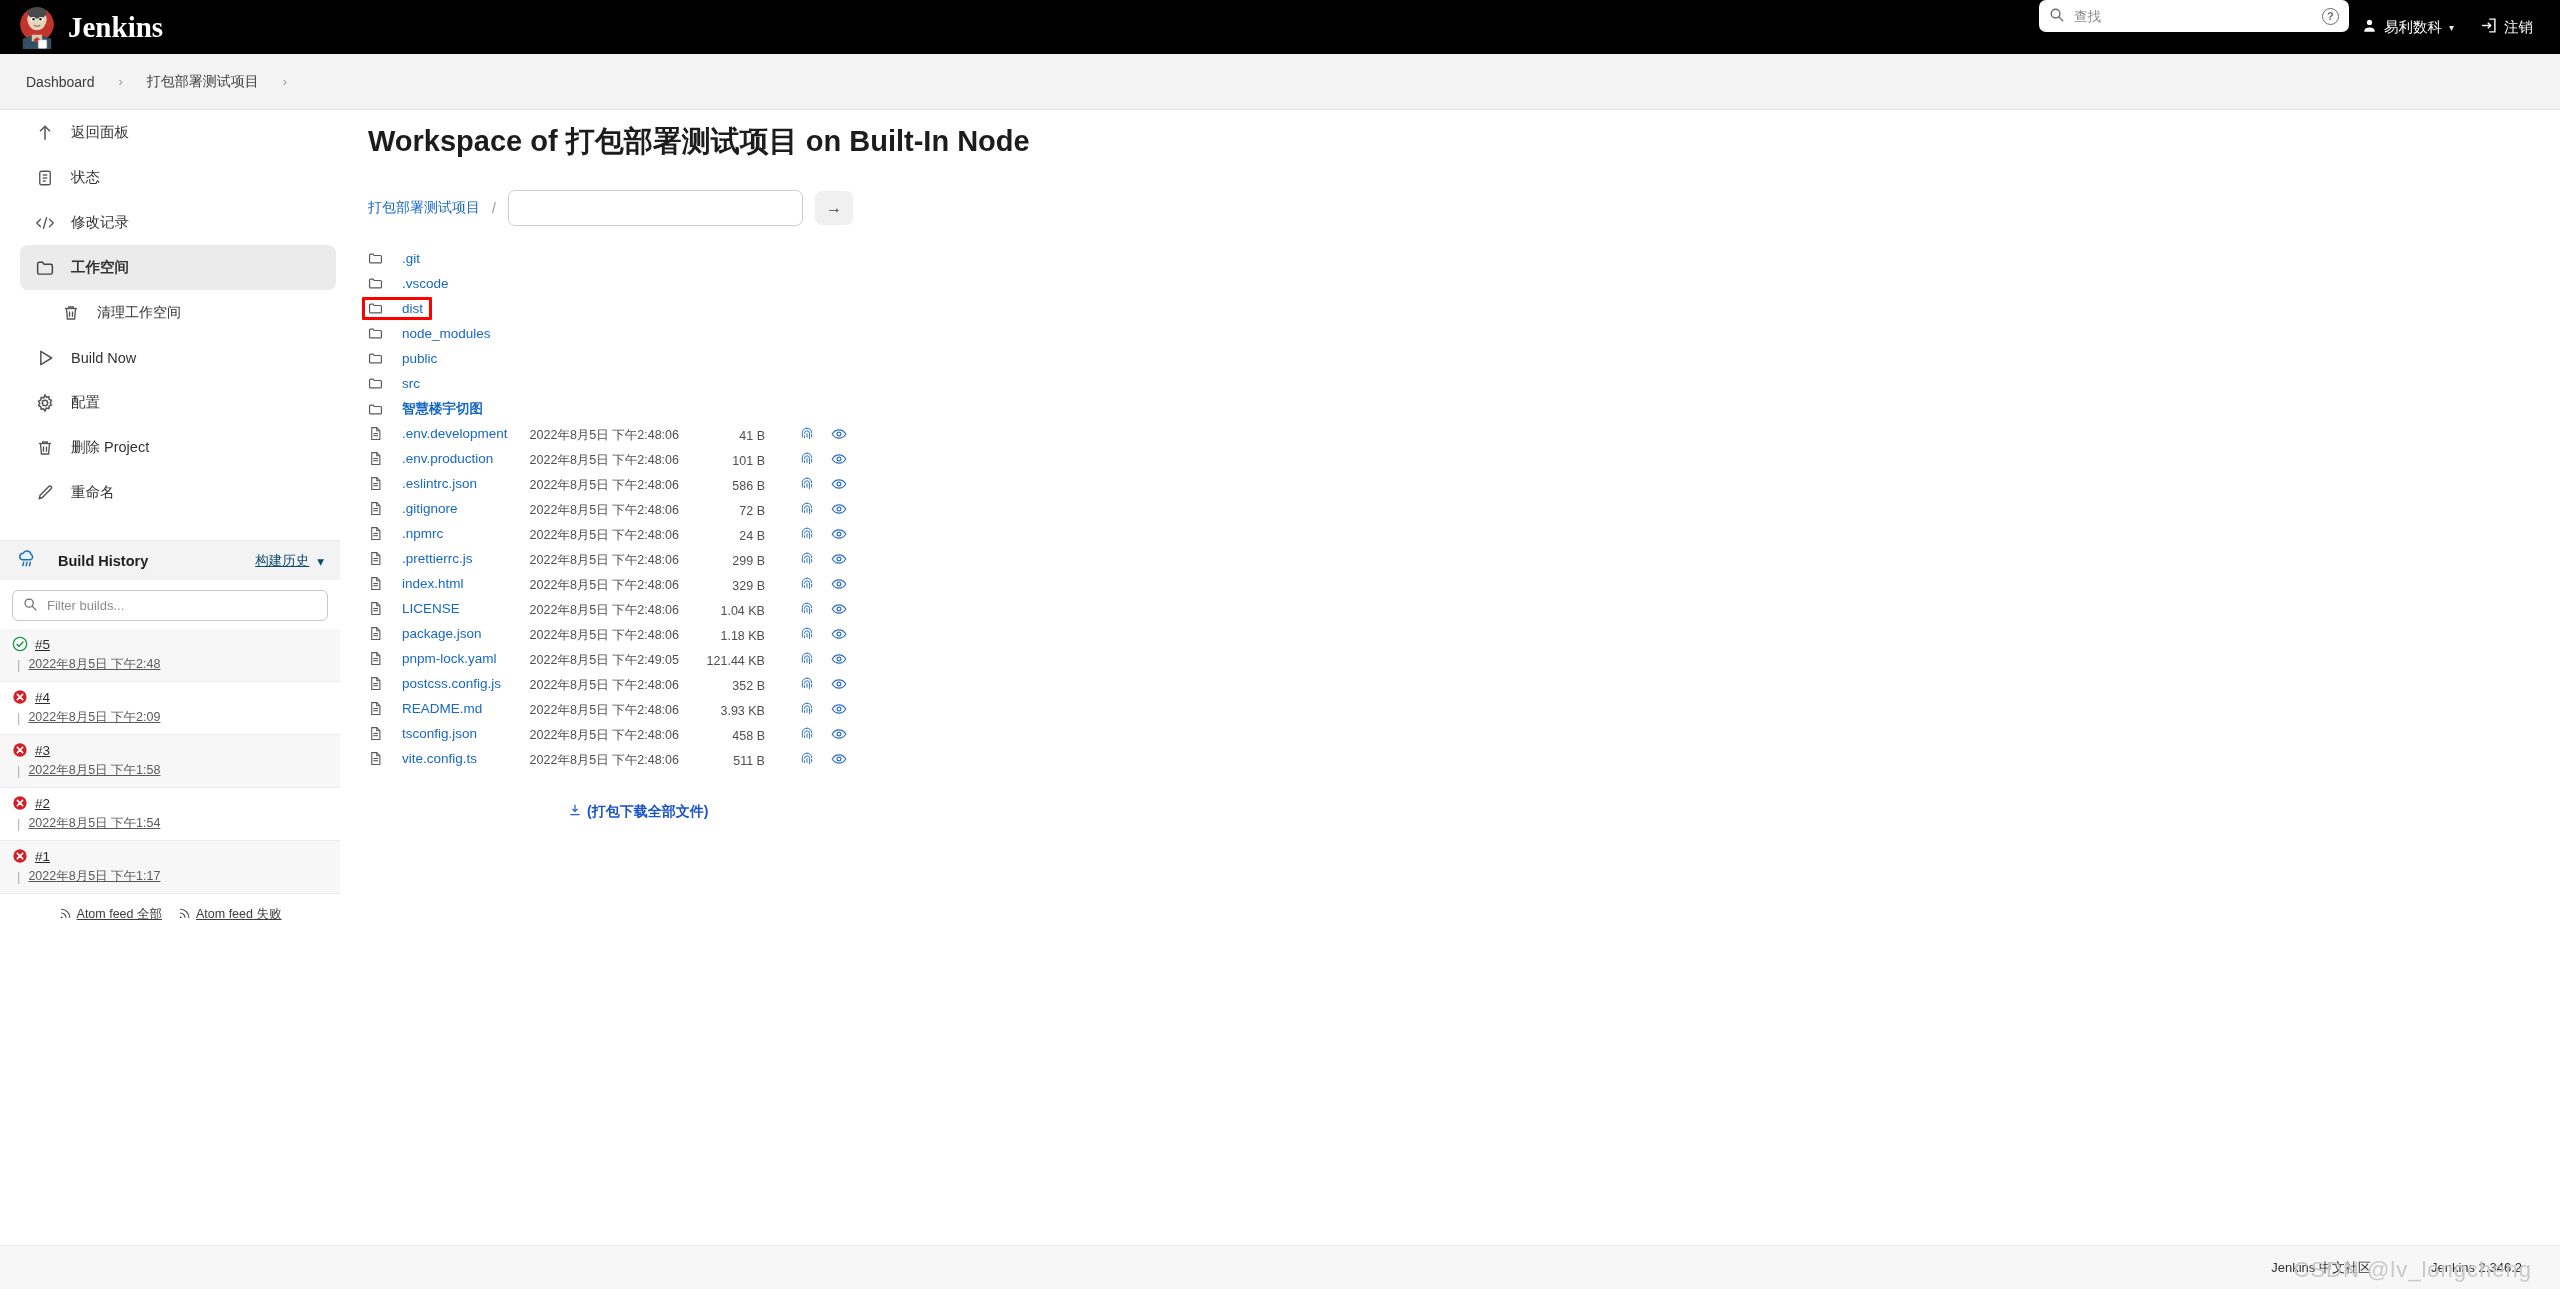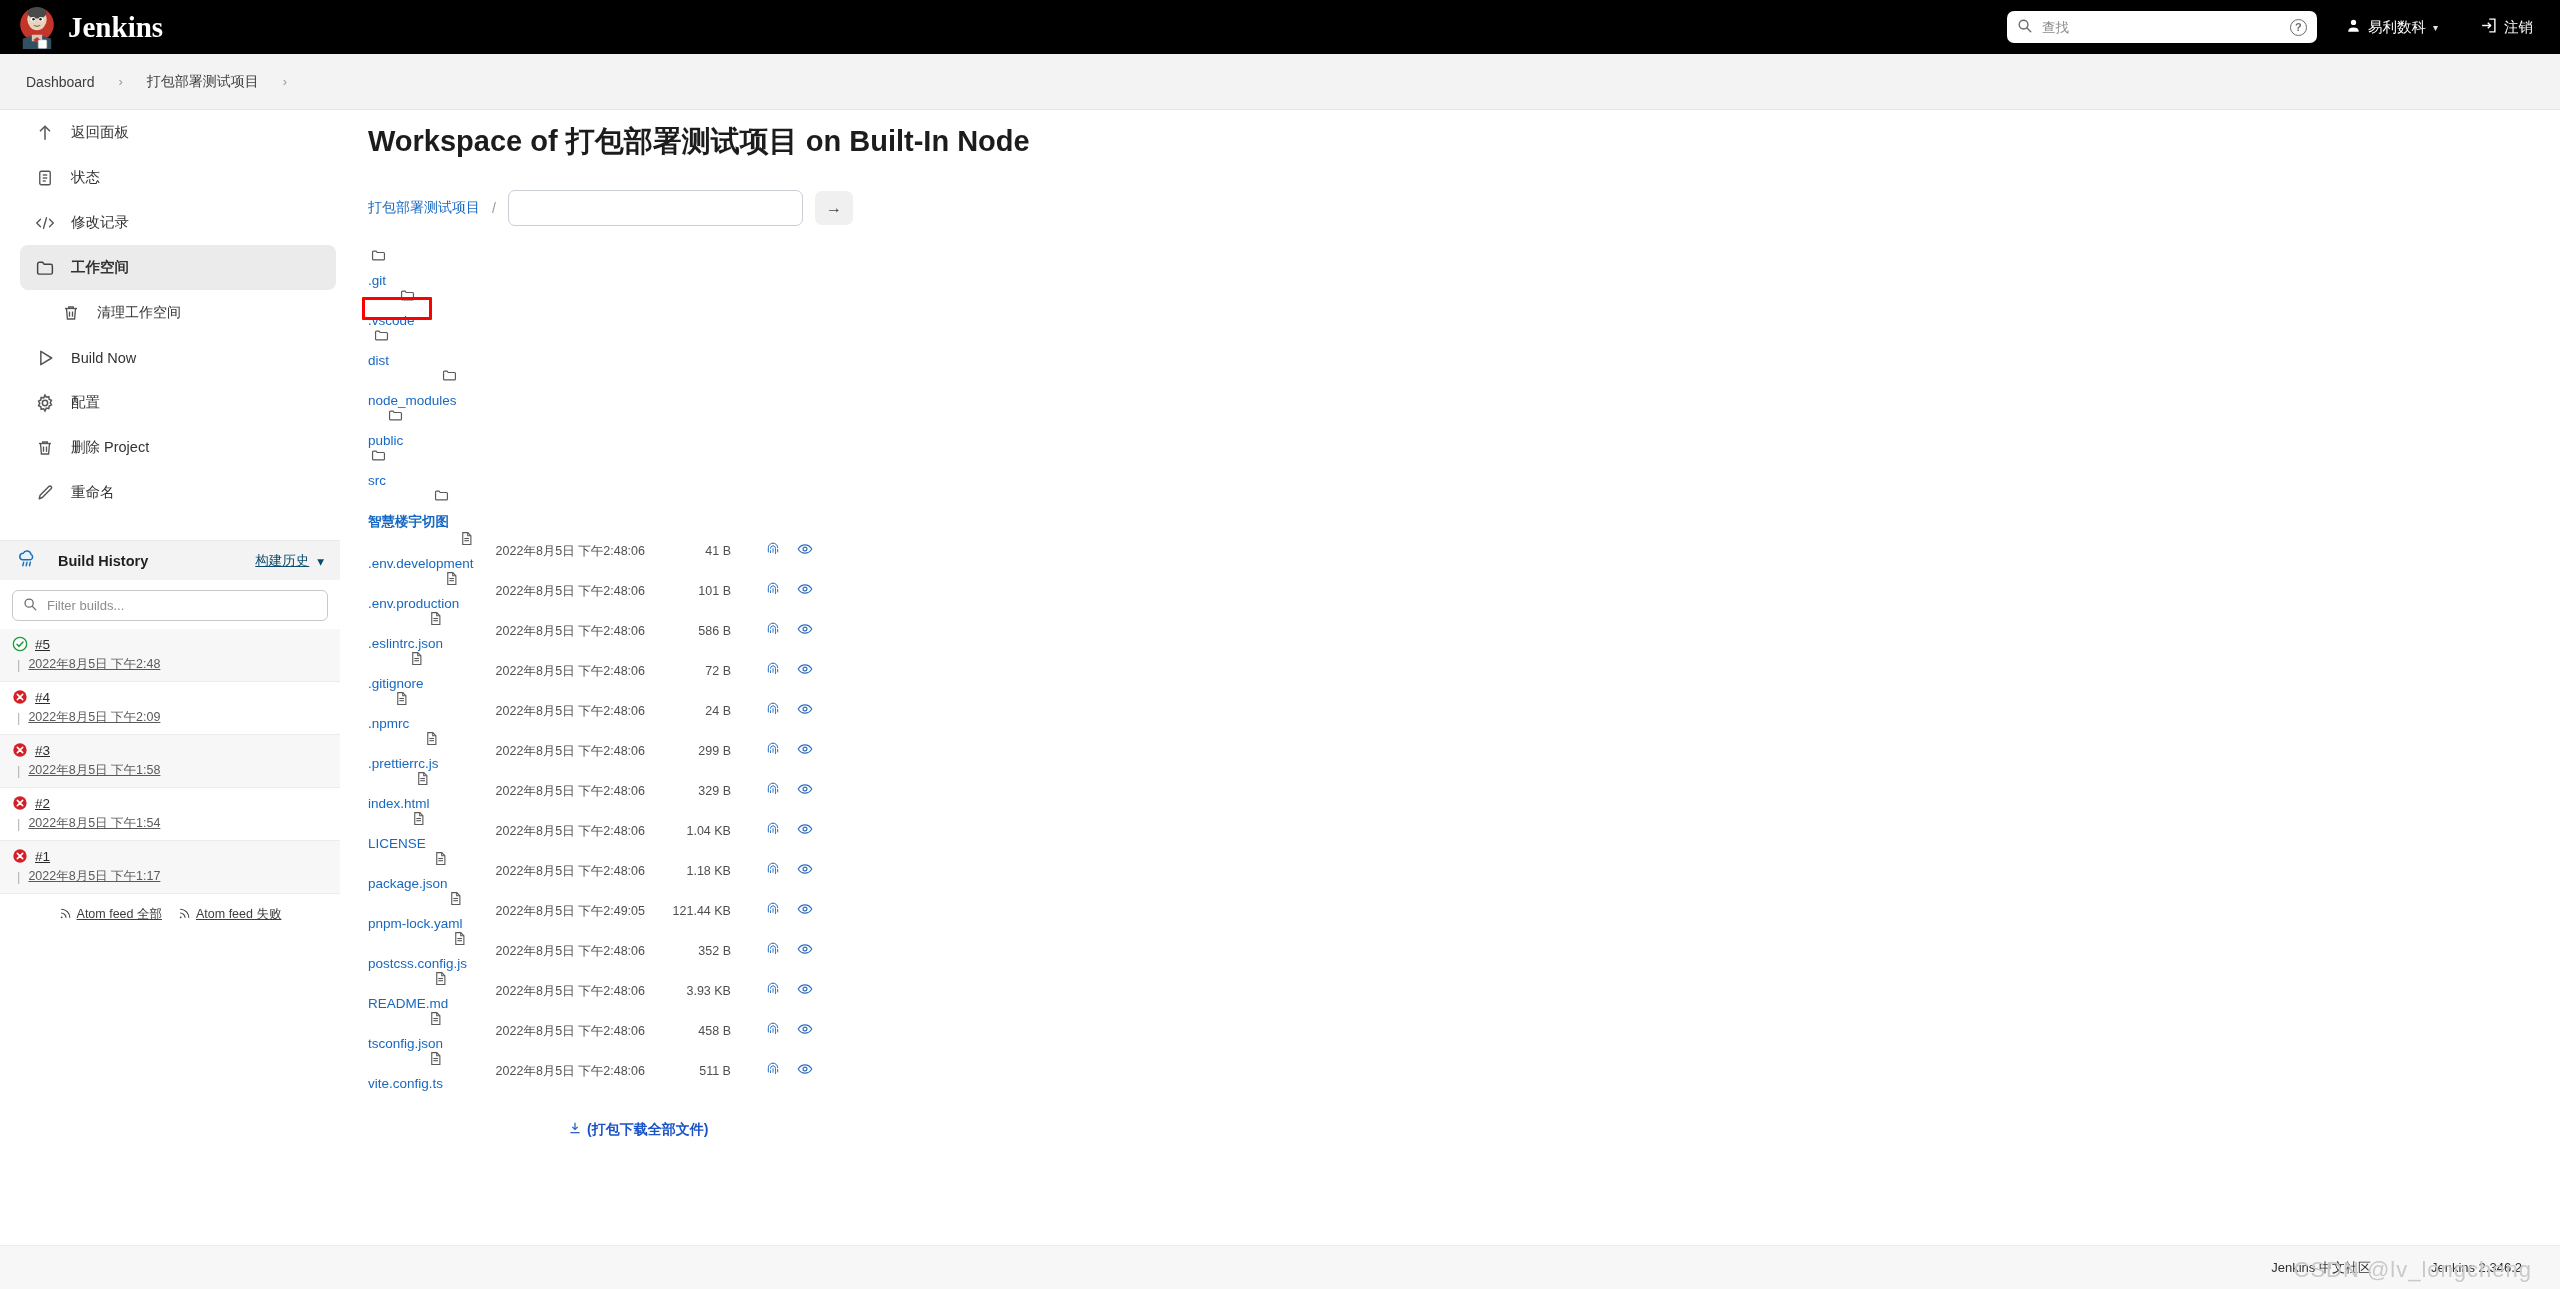--- a/index.html
+++ b/index.html
@@ -25,21 +25,21 @@
     text-decoration: none;
   }
   .jenkins-logo { width: 42px; height: 44px; display:block; }
   .brand-name {
     color: #fff; font-size: 29px; font-weight: 700;
     font-family: "Liberation Serif", "DejaVu Serif", serif;
     letter-spacing: 0px;
   }
   .header-right {
     position: absolute; right: 14px; top: 0; height: 54px;
-    display: flex; align-items: center; gap: 16px;
+    display: flex; align-items: flex-start; gap: 0px;
   }
   .search-box {
     width: 310px; height: 32px;
     background: #fff; border-radius: 7px;
     display: flex; align-items: center;
     padding: 0 10px; gap: 8px; position: relative;
   }
   .search-box input {
     border: none; outline: none; flex: 1;
     font-size: 13.5px; color: #333;
@@ -189,21 +189,21 @@
     color: #4f4f4f; font-size: 12.5px; white-space: nowrap;
     padding-right: 26px !important;
   }
   .c-size {
     color: #4f4f4f; font-size: 12.5px; text-align: right;
     white-space: nowrap; padding-right: 26px !important; min-width: 86px;
   }
   .c-ic { width: 32px; text-align: center; }
   .fname {
     color: #1768c2; font-size: 13.5px; text-decoration: none;
-    display: inline-flex; align-items: flex-end; gap: 10px; flex-direction: column;
+    display: inline-flex; align-items: center; gap: 19px;
   }
   .fname.dir { font-weight: 400; }
   .fname.dir.cjk { font-weight: 700; }
   .ico-folder, .ico-file { width: 15px; height: 15px; flex: 0 0 15px; display: block; }
   .ico-fp, .ico-eye { width: 16px; height: 16px; display: inline-block; cursor: pointer; }
 
   
   .annot-box {
     position: absolute;
     border: 3px solid #ff0000;

